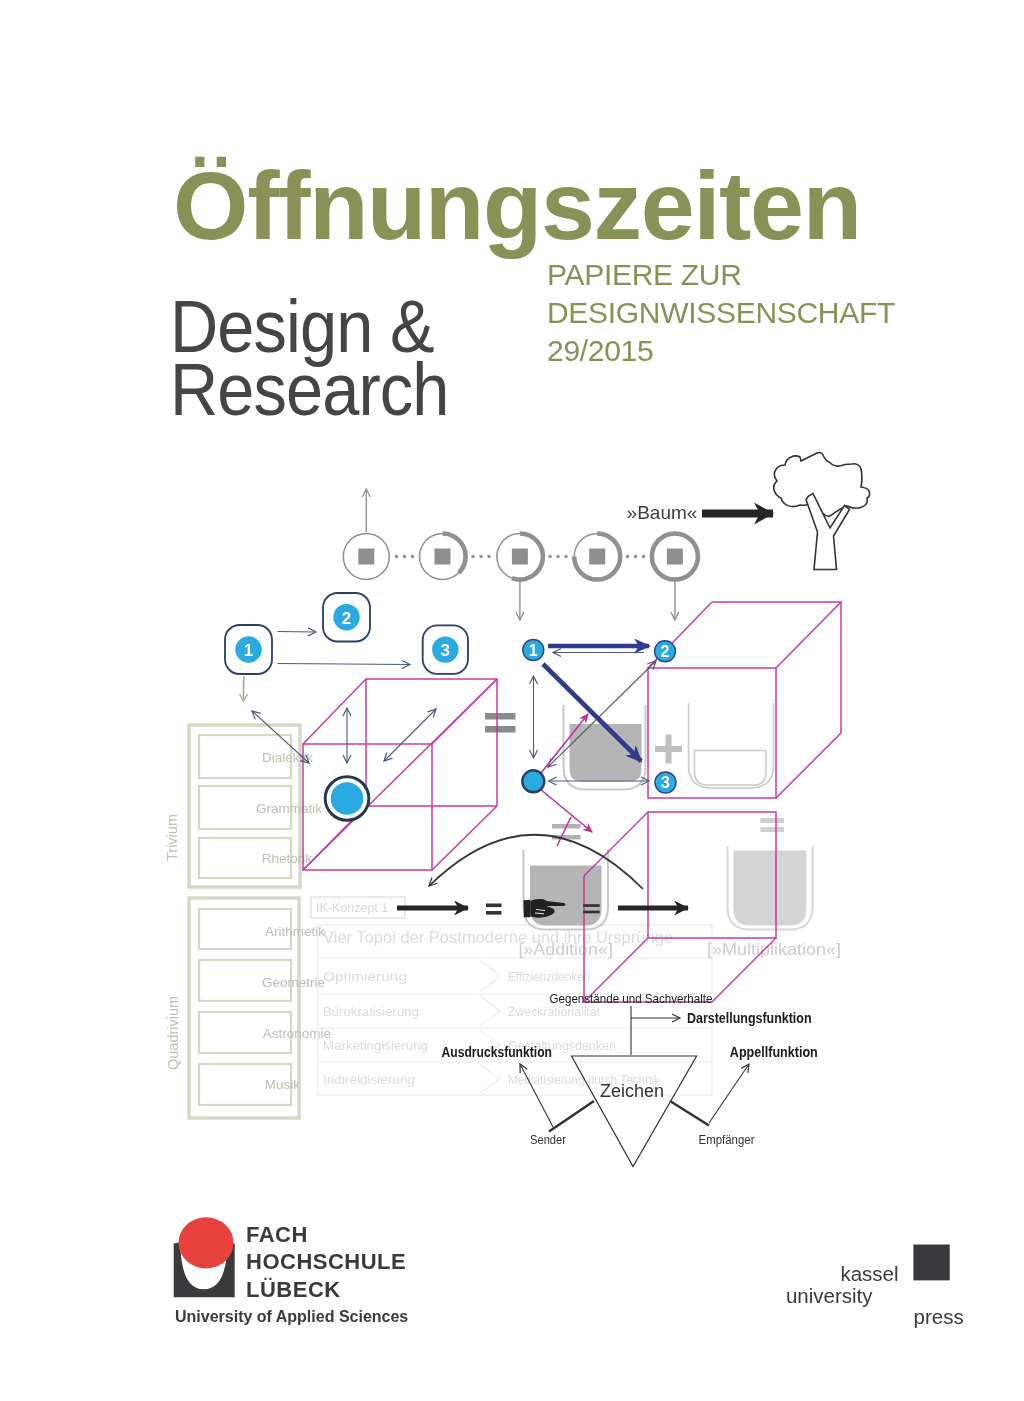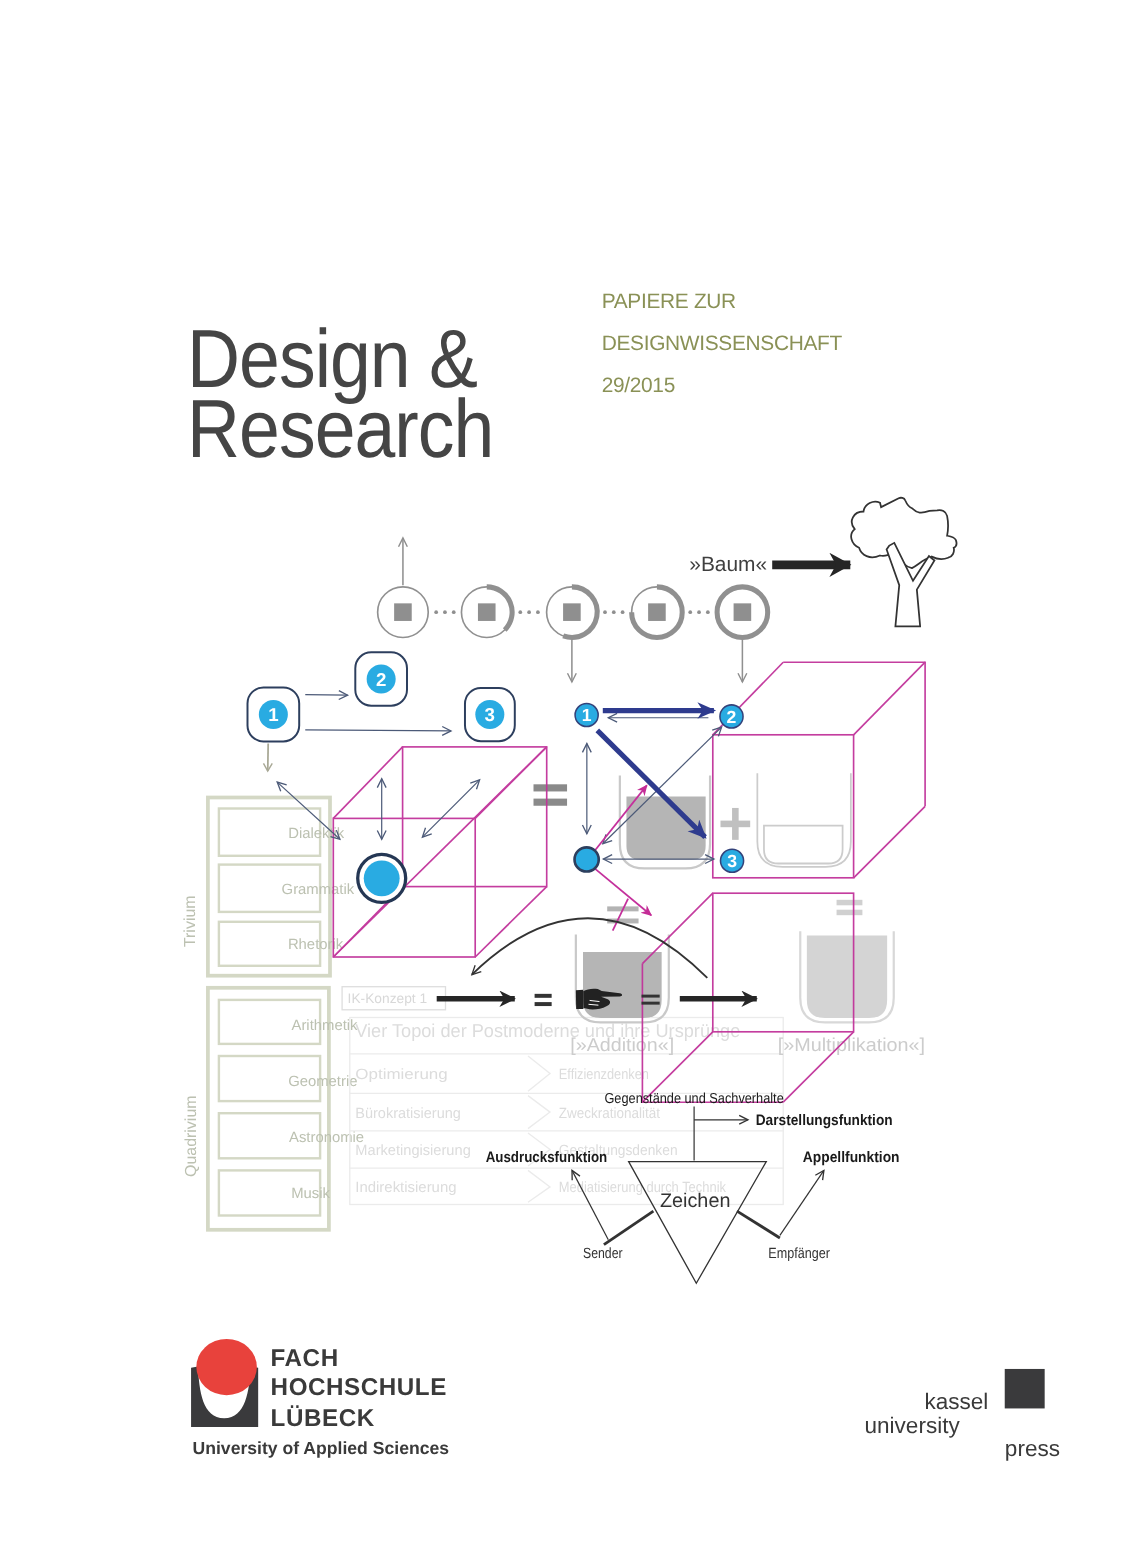--- a/index.html
+++ b/index.html
@@ -1,25 +1,26 @@
 <!DOCTYPE html>
 <html><head>
 <meta charset="utf-8">
 <style>
 html,body{margin:0;padding:0;background:#fff}
 #page{position:relative;width:1024px;height:1401px;background:#ffffff;overflow:hidden;font-family:"Liberation Sans",sans-serif}
 .abs{position:absolute}
 #title{left:173px;top:150px;font-size:97px;font-weight:bold;color:#8a9156;letter-spacing:-1.3px;white-space:nowrap}
 #dr{left:170px;top:295px;font-size:75px;font-weight:normal;color:#454545;line-height:62.5px;letter-spacing:-1px;transform:scaleX(0.89);transform-origin:left top}
-#papiere{left:547px;top:256px;font-size:19px;color:#8a9156;line-height:38.2px;letter-spacing:-0.3px}
+#papiere{left:547px;top:256px;font-size:30px;color:#8a9156;line-height:38.2px;letter-spacing:-0.3px}
 #svgd{left:0;top:0}
 </style>
 </head>
 <body>
 <div id="page">
+  <div class="abs" id="title">Öffnungszeiten</div>
   <div class="abs" id="dr">Design &amp;<br>Research</div>
   <div class="abs" id="papiere">PAPIERE ZUR<br>DESIGNWISSENSCHAFT<br>29/2015</div>
   <svg class="abs" id="svgd" width="1024" height="1401" viewBox="0 0 1024 1401">
   <defs>
     <marker id="mgo" markerUnits="userSpaceOnUse" markerWidth="14" markerHeight="14" refX="9" refY="5" orient="auto">
           <path d="M1,1 L9,5 L1,9" fill="none" stroke="#8f8f8f" stroke-width="1.3"></path>
         </marker>
     <marker id="mno" markerUnits="userSpaceOnUse" markerWidth="14" markerHeight="14" refX="9" refY="5" orient="auto">
           <path d="M1,1 L9,5 L1,9" fill="none" stroke="#4c5a78" stroke-width="1.2"></path>
         </marker>

